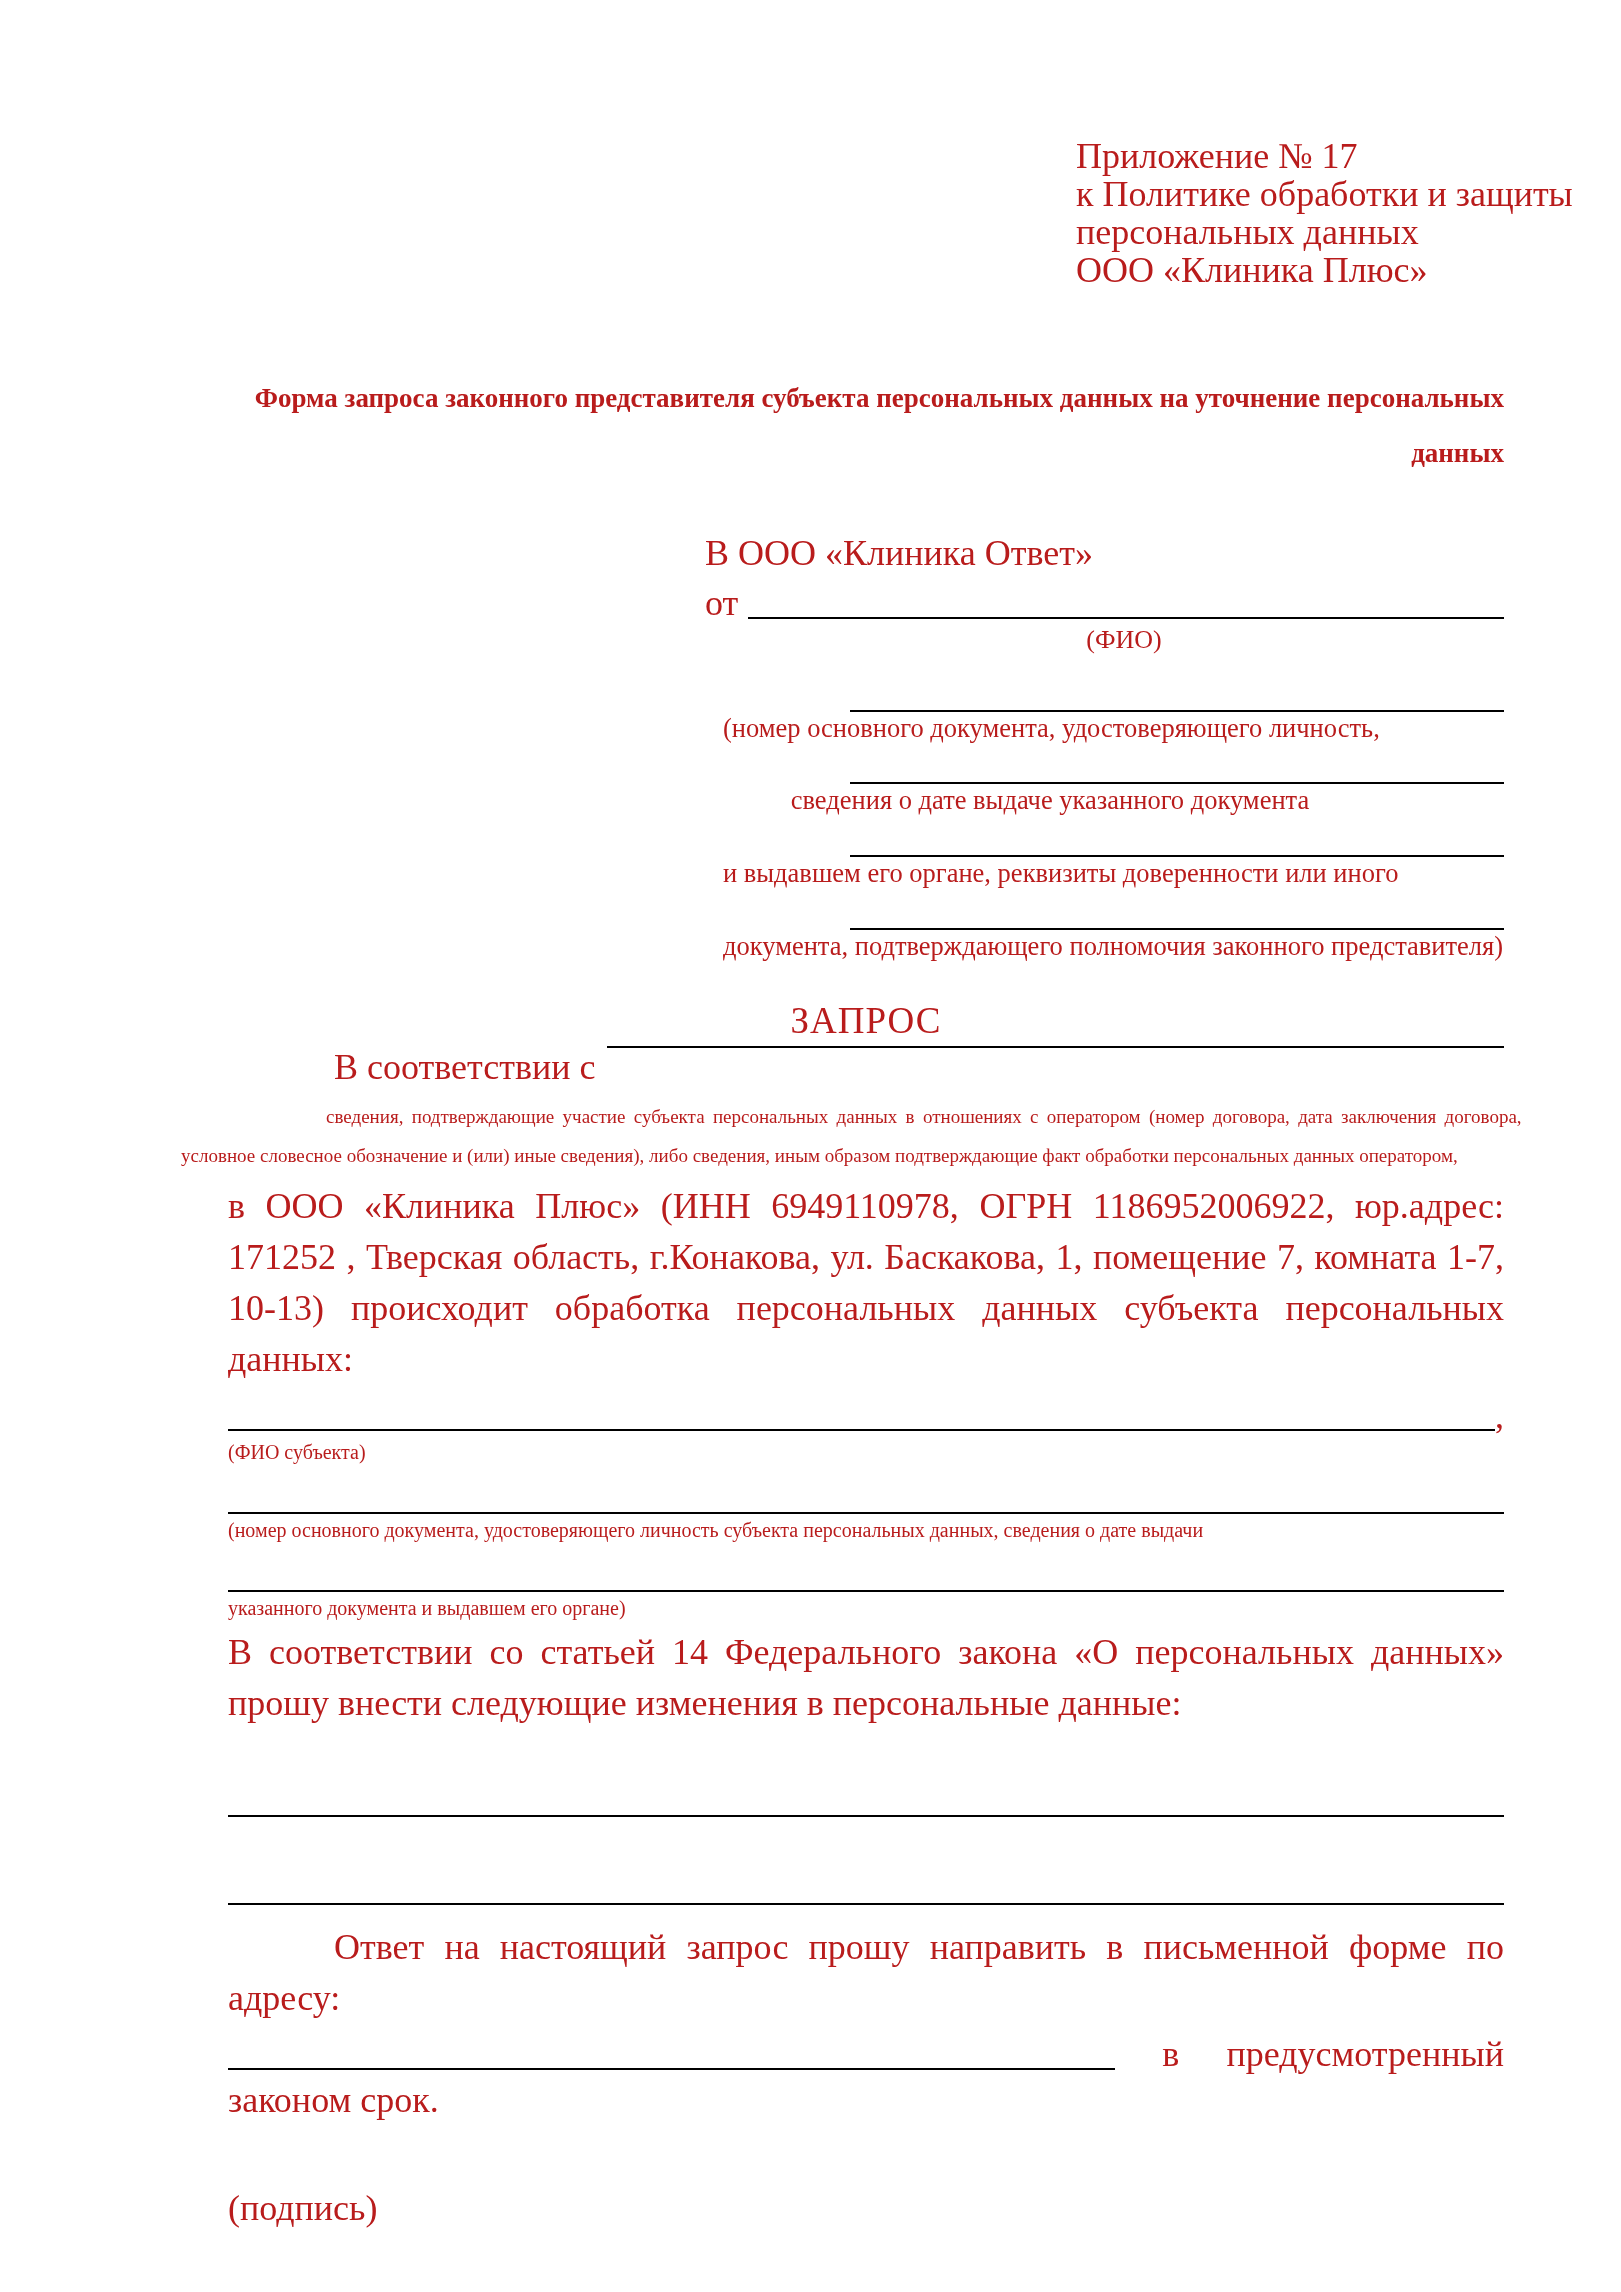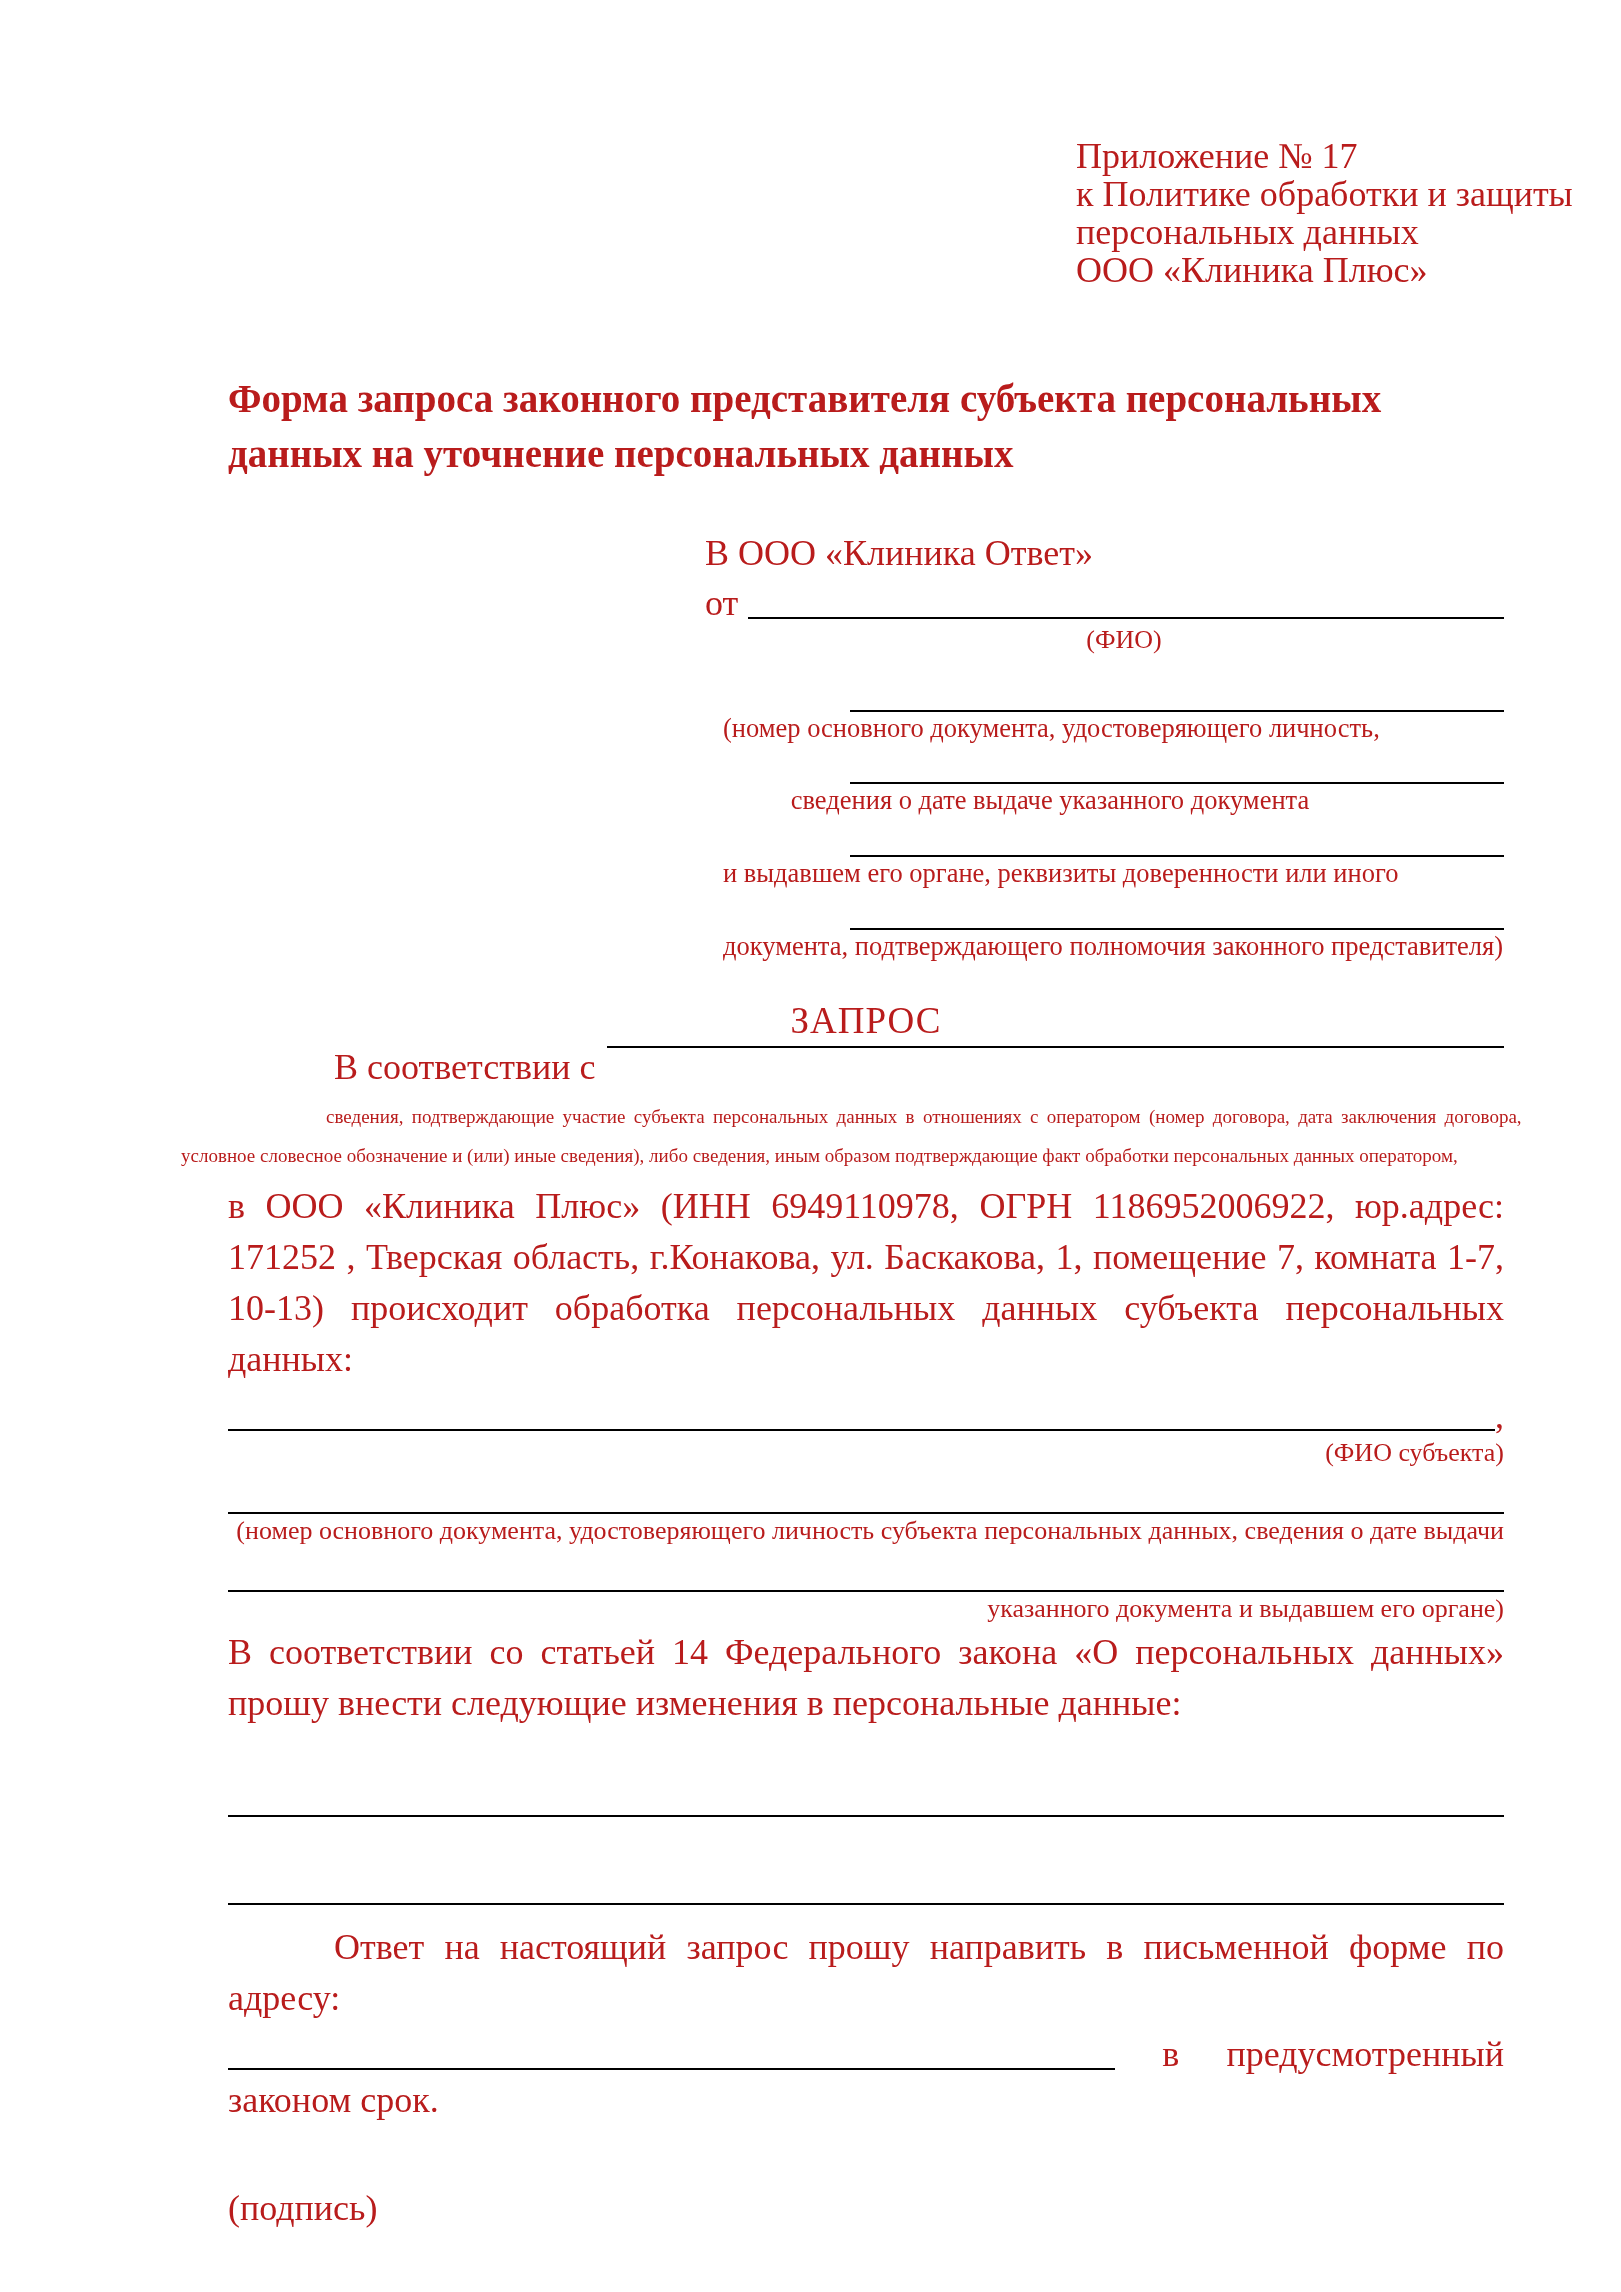--- a/index.html
+++ b/index.html
@@ -15,23 +15,23 @@
     padding:137px 117px 0 228px;
     overflow:hidden;
   }
   .uline{border-bottom:2.9px solid #000;}
   
   .appendix{margin-left:848px;line-height:38px;}
   .appendix div{white-space:nowrap;}
   
   .title{
     margin-top:82px;
-    text-align:left;
+    text-align:right;
     font-weight:700;
-    font-size:39px;
+    font-size:27px;
     line-height:55px;
   }
   
   .addressee{margin-top:49px;margin-left:477px;}
   .addr-to{line-height:47px;}
   .from-row{display:flex;align-items:flex-end;height:47px;}
   .from-row .uline{flex:1;margin-left:9.8px;margin-bottom:4.9px;}
   .fio-caption{font-size:26px;line-height:31px;text-align:center;padding-left:39px;}
   
   .blanks{margin-left:622px;width:654px;margin-top:23.5px;}
@@ -47,21 +47,21 @@
   .intro-text{margin-left:106px;white-space:nowrap;}
   .intro-row .uline{flex:1;margin-left:11.8px;margin-bottom:4.9px;}
   .footnote{
     font-size:19px;line-height:39px;text-align:justify;
     margin-left:-47px;margin-right:-17.6px;text-indent:145px;
   }
   .op-par{line-height:51px;text-align:justify;margin-top:5.9px;}
   .fio-line{display:flex;align-items:flex-end;height:43px;margin-top:7.8px;}
   .fio-line .uline{flex:1;margin-bottom:4.9px;}
   .fio-line .comma{line-height:39px;}
-  .center-caption{font-size:26px;line-height:33px;text-align:right;}
+  .center-caption{font-size:20px;line-height:33px;text-align:left;}
   .doc-blank{height:43px;}
   .law-par{line-height:51px;text-align:justify;margin-top:2px;}
   .blank-wide{height:43px;margin-top:43px;}
   .answer-intro{
     margin-top:17.6px;line-height:51px;
     text-indent:106px;
     text-align:justify;text-align-last:justify;
   }
   .addr-row{display:flex;align-items:flex-end;justify-content:space-between;height:51px;}
   .addr-row .uline{width:887px;margin-bottom:4.9px;}

